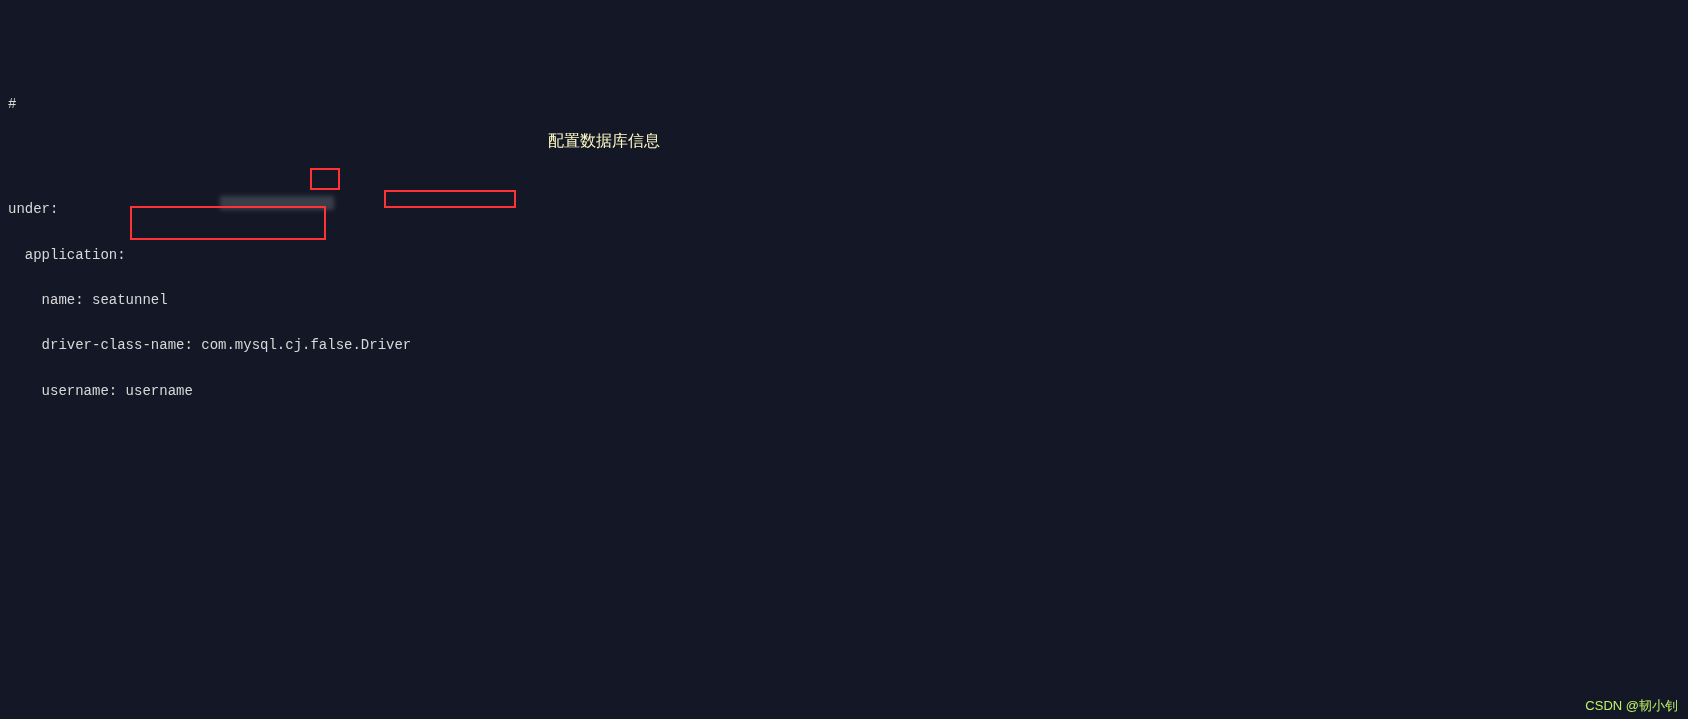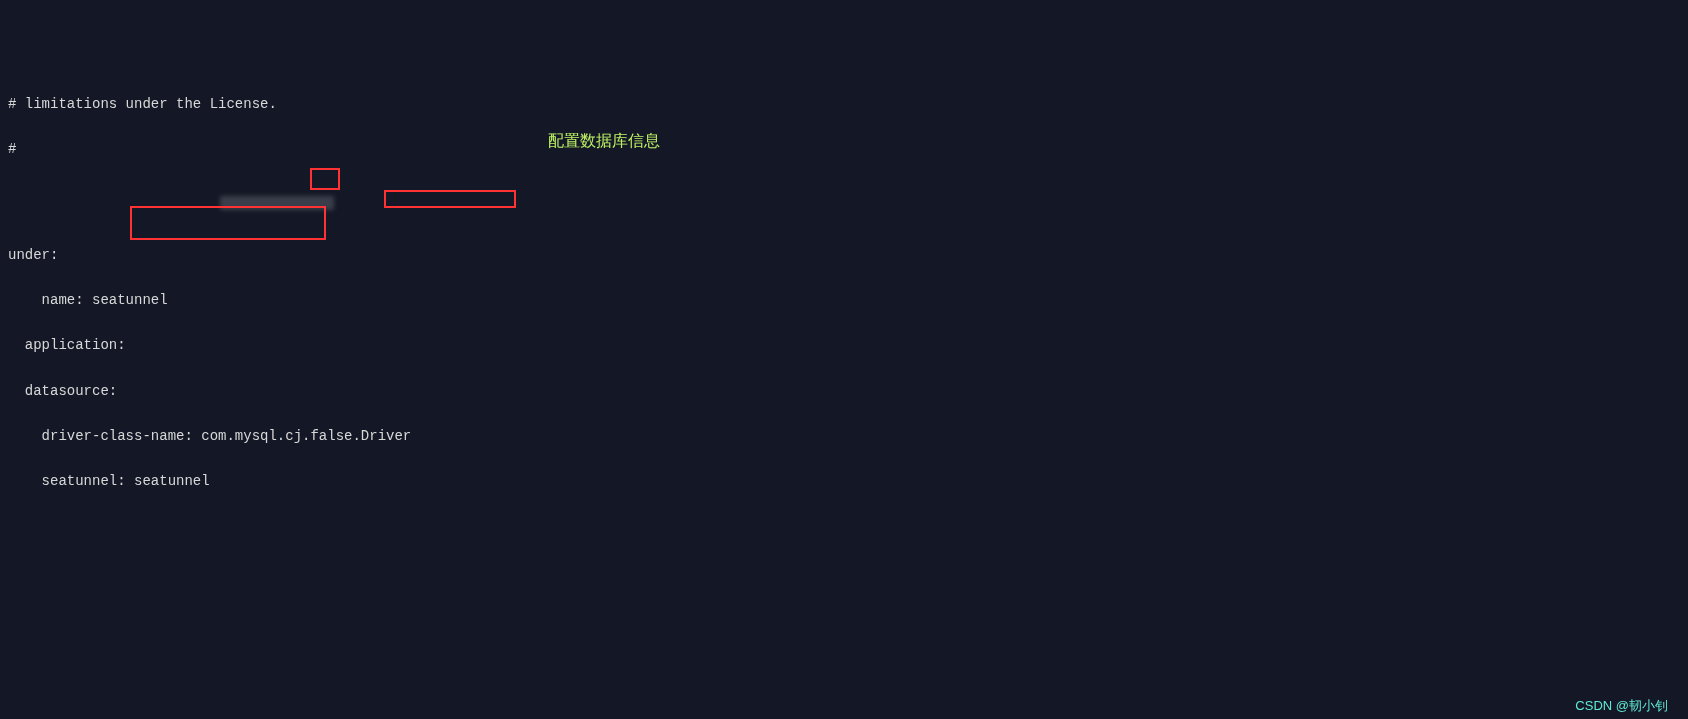--- a/index.html
+++ b/index.html
@@ -18,63 +18,61 @@
       height: 719px;
       position: relative;
       overflow: hidden;
       white-space: pre;
     }
     .code-container {
       position: relative;
     }
     .annotation {
       position: absolute;
-      color: #bef264;
+      color: #fef9c3;
       font-family: 'Microsoft YaHei', 'SimHei', sans-serif;
       font-size: 16px;
       font-weight: 500;
       white-space: nowrap;
     }
     .red-box {
       position: absolute;
       border: 2px solid #ff3333;
       background: transparent;
       pointer-events: none;
     }
     .blur-box {
       position: absolute;
       background: #3a3e4a;
       filter: blur(2px);
       pointer-events: none;
     }
     .watermark {
       position: absolute;
-      right: 20px;
+      right: 10px;
       bottom: 6px;
-      color: #5eead4;
+      color: #bef264;
       font-family: 'Microsoft YaHei', sans-serif;
       font-size: 13px;
     }
   </style>
 </head>
 <body>
 
 
 
 <div class="code-container">
-  <div># limitations under the License.</div>
   <div>#</div>
   <div></div>
   <div></div>
   <div>under:</div>
+  <div>  application:</div>
   <div>    name: seatunnel</div>
-  <div>  application:</div>
-  <div>  datasource:</div>
   <div>    driver-class-name: com.mysql.cj.false.Driver</div>
-  <div>    seatunnel: seatunnel</div>
+  <div>    username: username</div>
   
   
   
   
   <div></div>
   
   
   
   
   <div></div>

